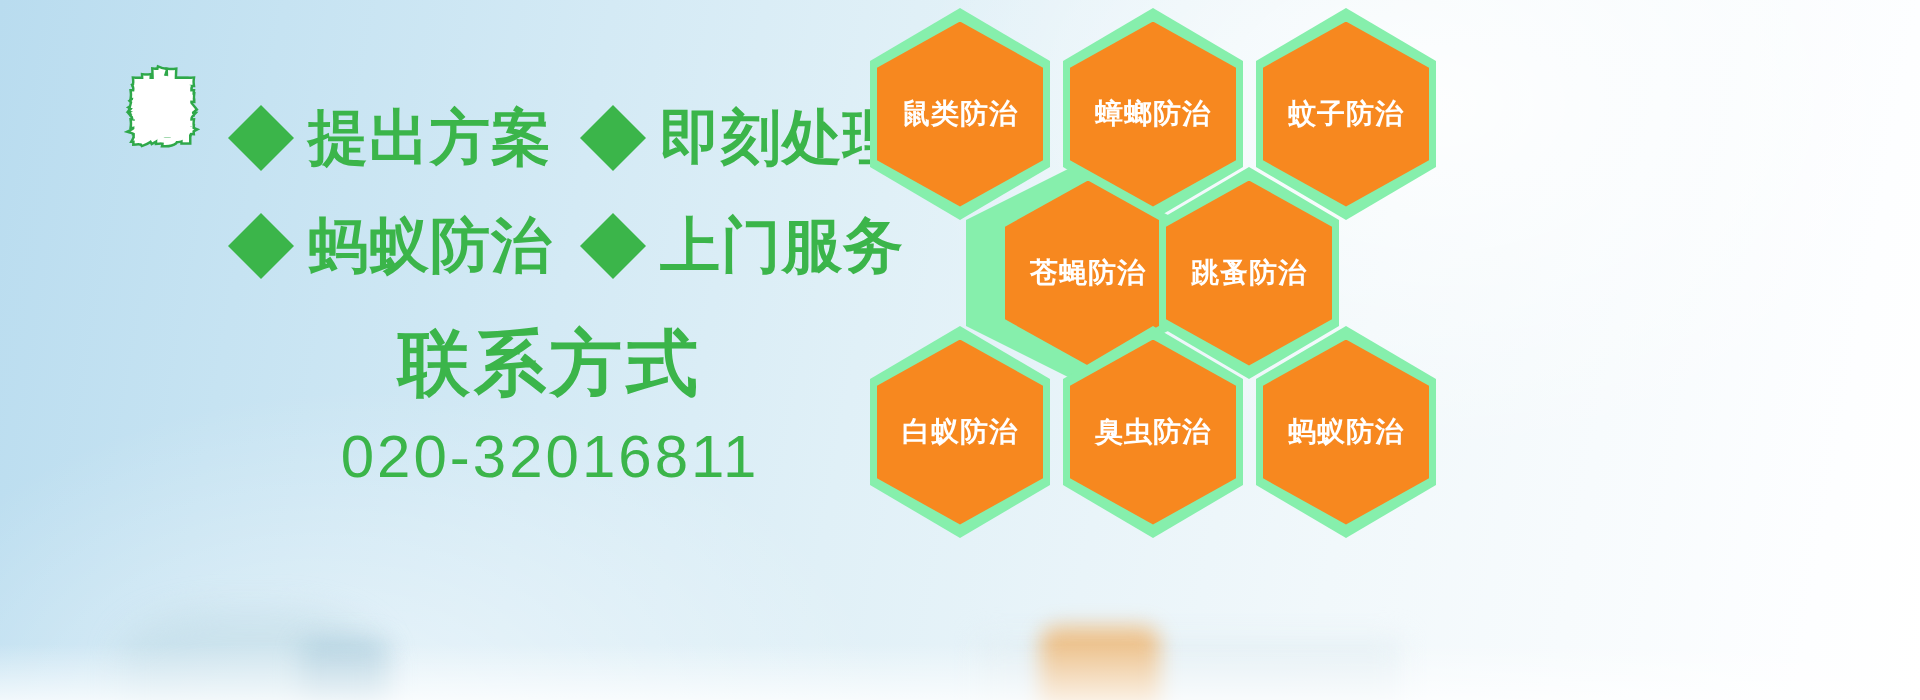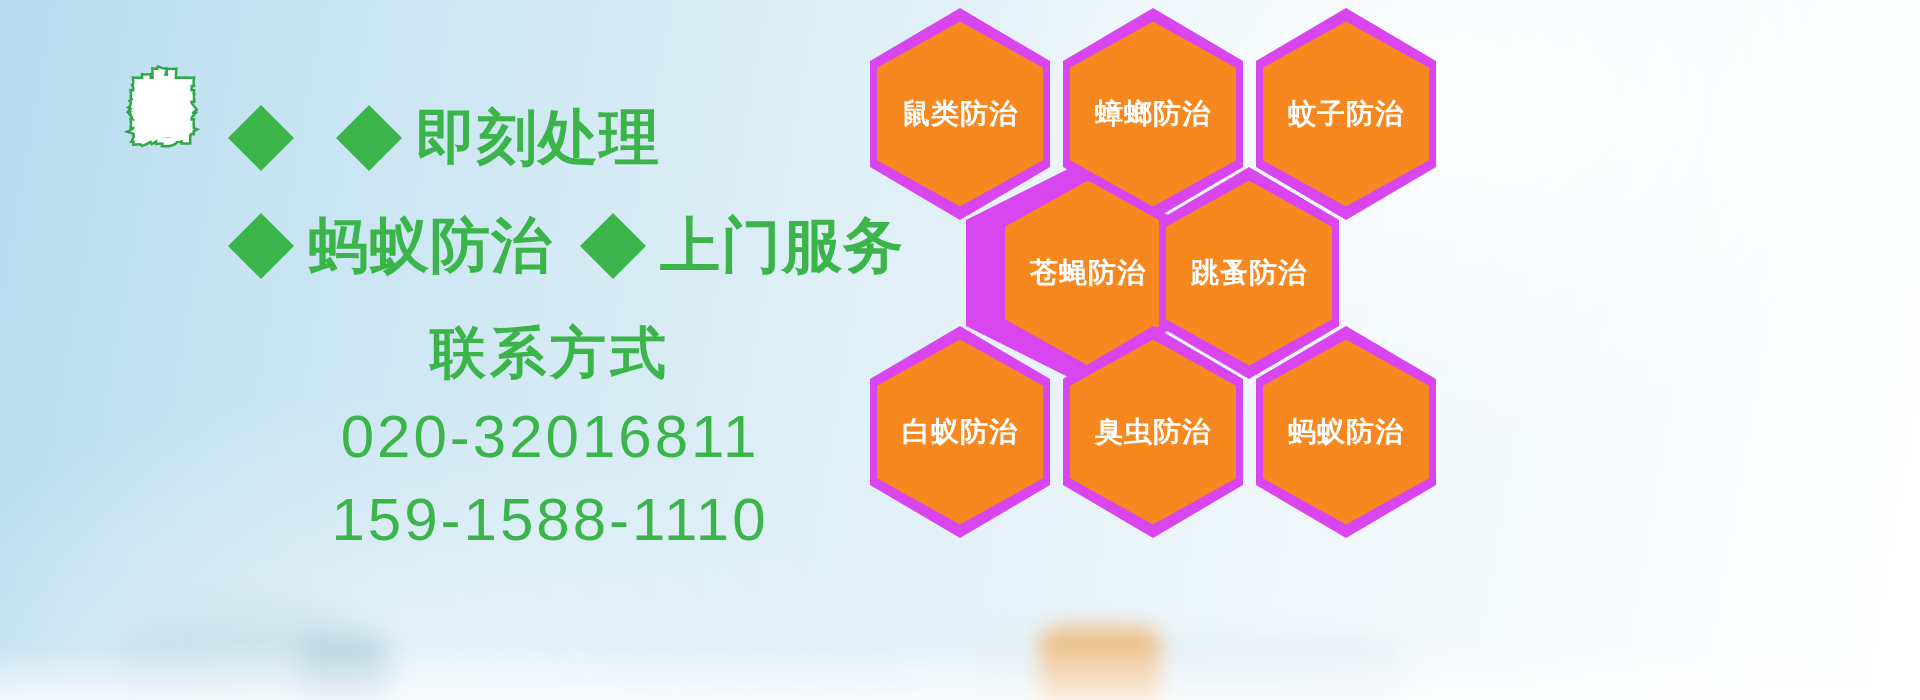--- a/index.html
+++ b/index.html
@@ -159,21 +159,21 @@
   
   .contact {
     position: absolute;
     left: 300px;
     top: 318px;
     width: 500px;
     text-align: center;
     color: #3bb54a;
   }
   .contact-heading {
-    font-size: 56px;
+    font-size: 72px;
     font-weight: bold;
     letter-spacing: 4px;
     line-height: 1.25;
   }
   .contact-phone {
     font-size: 60px;
     font-weight: normal;
     letter-spacing: 3px;
     line-height: 1.35;
     margin-top: 8px;
@@ -187,21 +187,21 @@
     top: 0px;
     width: 600px;
     height: 560px;
   }
   .hex {
     position: absolute;
     width: 180px;
     height: 212px;
     -webkit-clip-path: polygon(50% 0%, 100% 25%, 100% 75%, 50% 100%, 0% 75%, 0% 25%);
     clip-path: polygon(50% 0%, 100% 25%, 100% 75%, 50% 100%, 0% 75%, 0% 25%);
-    background: #d946ef;
+    background: #86efac;
     display: flex;
     align-items: center;
     justify-content: center;
   }
   .hex-inner {
     width: 166px;
     height: 185px;
     -webkit-clip-path: polygon(50% 0%, 100% 25%, 100% 75%, 50% 100%, 0% 75%, 0% 25%);
     clip-path: polygon(50% 0%, 100% 25%, 100% 75%, 50% 100%, 0% 75%, 0% 25%);
     background: #f7881f;
@@ -241,20 +241,21 @@
   <div class="bg-blur-shape-c"></div>
   <div class="bg-sheen"></div>
 
   <div class="vertical-title">专业有害生物防治服务</div>
 
   <div class="features">
 
     <div class="feature-row">
       <div class="feature-item">
         <span class="diamond"></span>
+        <span class="feature-label">提出方案</span>
       </div>
       <div class="feature-item">
         <span class="diamond"></span>
         <span class="feature-label">即刻处理</span>
       </div>
     </div>
 
     <div class="feature-row">
       <div class="feature-item">
         <span class="diamond"></span>
@@ -264,21 +265,20 @@
         <span class="diamond"></span>
         <span class="feature-label">上门服务</span>
       </div>
     </div>
 
   </div>
 
   <div class="contact">
     <div class="contact-heading">联系方式</div>
     <div class="contact-phone">020-32016811</div>
-    <div class="contact-phone second">159-1588-1110</div>
   </div>
 
   <div class="hex-grid">
 
     <div class="hex r1c1">
       <div class="hex-inner">
         <span class="hex-label">鼠类防治</span>
       </div>
     </div>
     <div class="hex r1c2">

